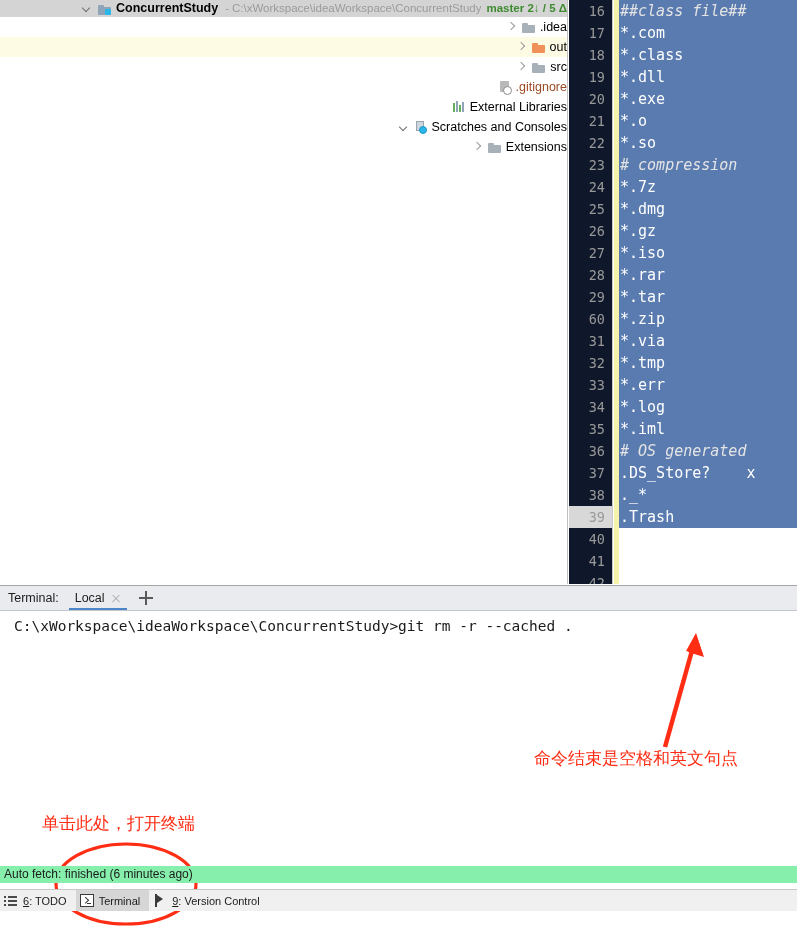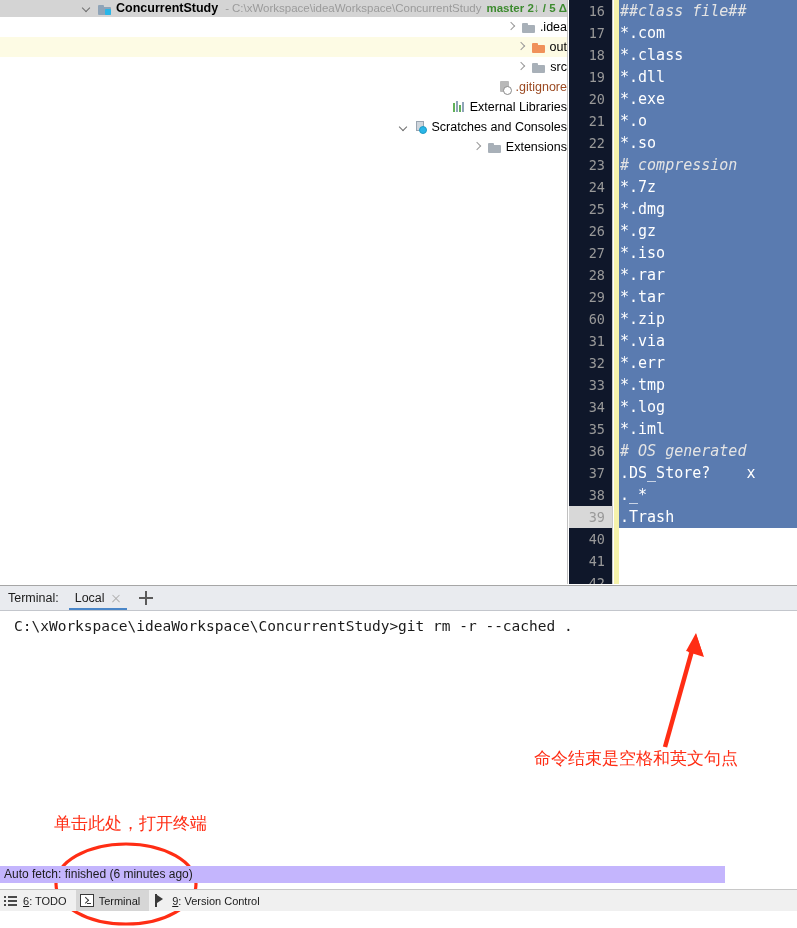--- a/index.html
+++ b/index.html
@@ -177,21 +177,21 @@
   }
   .twi.term::after{content:"";position:absolute;left:6.5px;top:7.5px;width:4px;height:1.4px;background:#3a3a3a;}
   
   .twi.vcs::before{content:"";position:absolute;left:2px;top:0px;width:1.8px;height:13px;background:#3a3a3a;}
   .twi.vcs::after{
     content:"";position:absolute;left:4px;top:1px;width:0;height:0;
     border-top:4px solid transparent;border-bottom:4px solid transparent;border-left:6px solid #3a3a3a;
   }
   .tw-label u{text-decoration:underline;}
   #status-bar{
-    position:absolute;left:0;top:866px;width:725px;height:17px;background:#c4b5fd;
+    position:absolute;left:0;top:866px;width:797px;height:17px;background:#86efac;
   }
   #status-text{position:absolute;left:4px;top:1px;font-size:12px;color:#1b1b1b;}
 </style>
 </head>
 <body>
 
 <div class="abs" id="project-panel">
 
   <div class="tree-row root">
     <span class="twisty down" style="margin-left:7px"></span>
@@ -295,22 +295,22 @@
       <div class="cline">*.so</div>
       <div class="cline comment"># compression</div>
       <div class="cline">*.7z</div>
       <div class="cline">*.dmg</div>
       <div class="cline">*.gz</div>
       <div class="cline">*.iso</div>
       <div class="cline">*.rar</div>
       <div class="cline">*.tar</div>
       <div class="cline">*.zip</div>
       <div class="cline">*.via</div>
+      <div class="cline">*.tmp</div>
       <div class="cline">*.err</div>
-      <div class="cline">*.tmp</div>
       <div class="cline">*.log</div>
       <div class="cline">*.iml</div>
       <div class="cline comment"># OS generated</div>
       <div class="cline">.DS_Store?    x</div>
       <div class="cline">._*</div>
       <div class="cline">.Trash</div>
     </div>
 </div>
 
 <div class="abs" id="terminal-panel">
@@ -332,21 +332,21 @@
   <polygon points="56,8 63,30 46,26" fill="#ff2d14"></polygon>
   <polygon points="56,9 64,32 48,27" fill="#ff2d14"></polygon>
 </svg>
 
 <div class="anno-text" style="left:534px;top:747px;">命令结束是空格和英文句点</div>
 
 <svg id="anno-ellipse" viewBox="0 0 160 92">
   <ellipse cx="76" cy="46" rx="70" ry="40" fill="none" stroke="#ff2d14" stroke-width="3.2"></ellipse>
 </svg>
 
-<div class="anno-text" style="left:54px;top:812px;">单击此处，打开终端</div>
+<div class="anno-text" style="left:42px;top:812px;">单击此处，打开终端</div>
 
 <div id="bottom-bar">
   <div class="tw-btn">
     <span class="twi todo">
         <i></i>
         <i></i>
         <i></i>
         <b></b>
         <b></b>
         <b></b>

